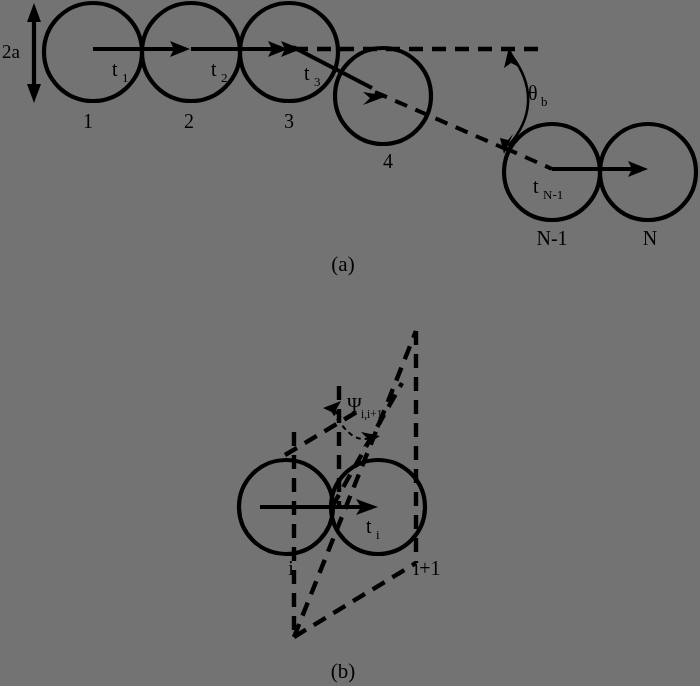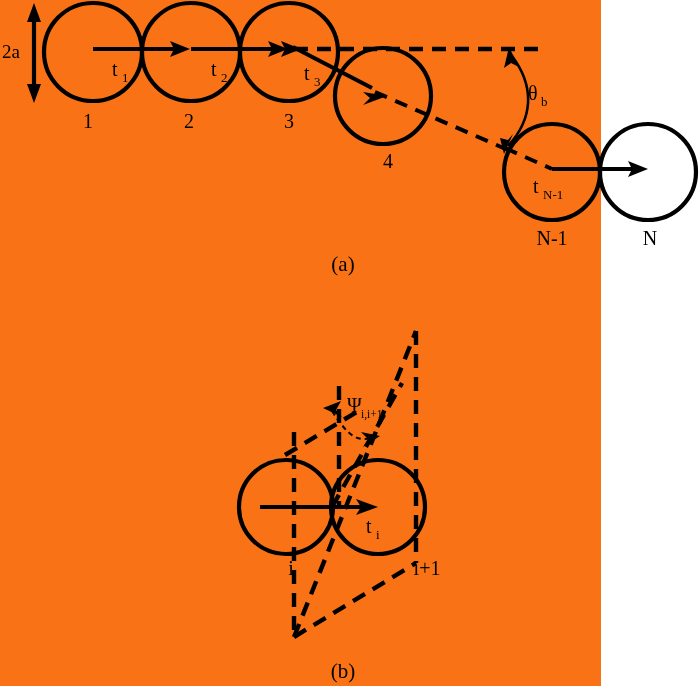--- a/index.html
+++ b/index.html
@@ -8,23 +8,23 @@
     background: #ffffff;
   }
   body {
     width: 700px;
     height: 686px;
     font-family: "Liberation Serif", serif;
     overflow: hidden;
   }
   #figure-root {
     position: relative;
-    width: 601px;
+    width: 700px;
     height: 686px;
-    background: #f97316;
+    background: #737373;
   }
   svg.fig {
     position: absolute;
     left: 0;
     top: 0;
     width: 700px;
     height: 686px;
   }
   .bead {
     fill: none;

